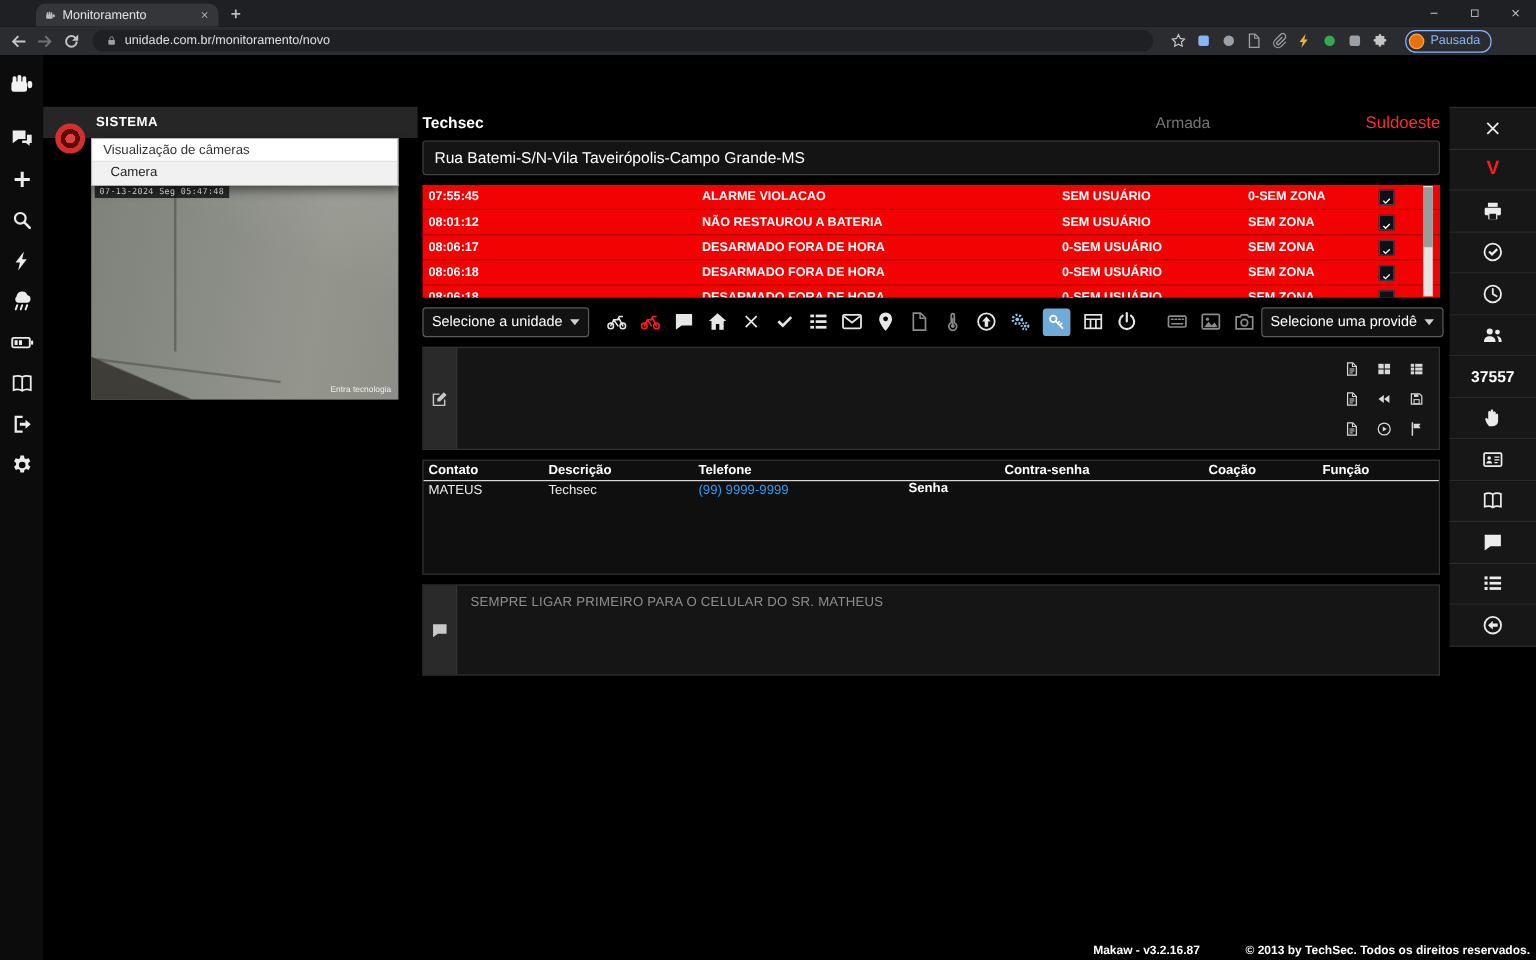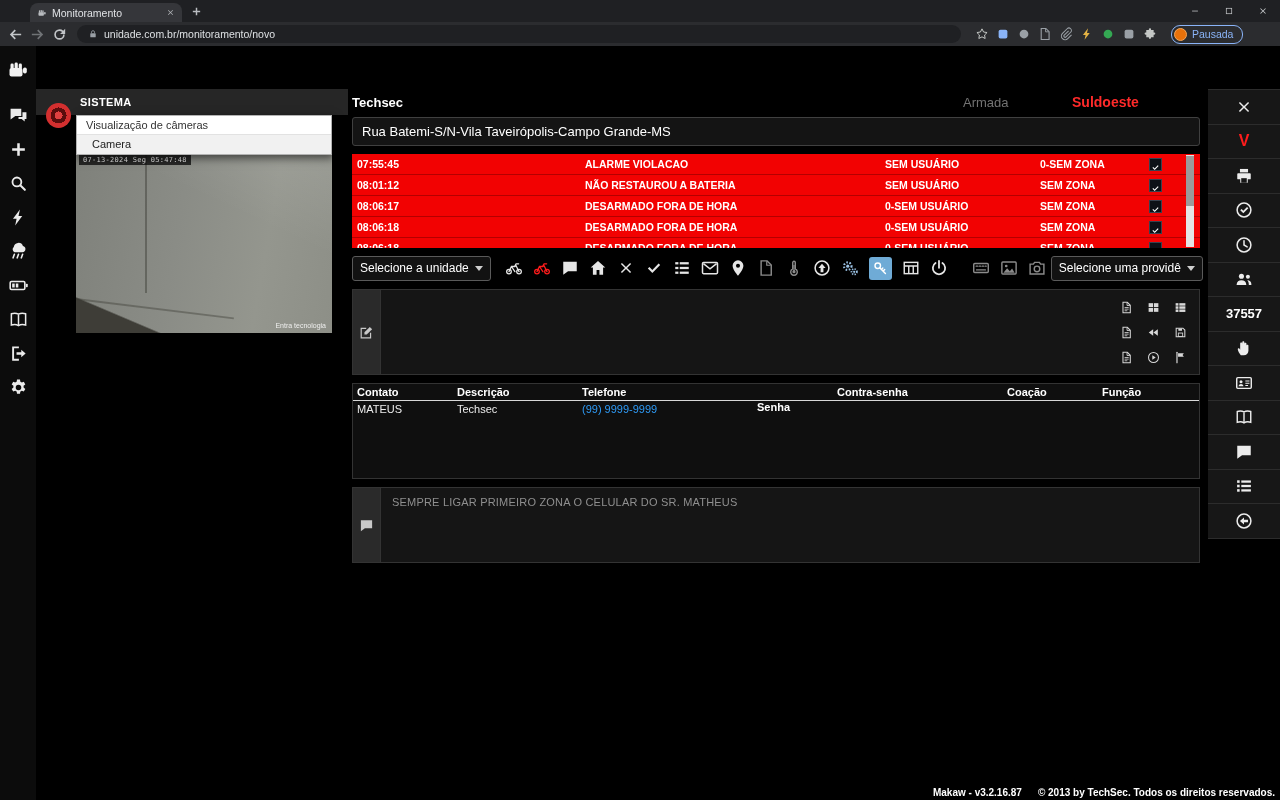--- a/index.html
+++ b/index.html
@@ -56,21 +56,21 @@
       linear-gradient(205deg, rgba(255,255,255,.10), rgba(255,255,255,0) 35%),
       linear-gradient(23deg, #3e3d37 0%, #3e3d37 12%, rgba(62,61,55,0) 12.6%),
       linear-gradient(100deg, #7f817b 0%, #8a8c86 40%, #94968e 72%, #8d8f87 100%);}
   .camera::before{content:"";position:absolute;left:27%;top:0;height:78%;width:2px;background:rgba(58,58,50,.45);}
   .camera::after{content:"";position:absolute;left:0;bottom:18%;width:62%;height:2px;background:rgba(58,58,50,.4);transform:rotate(7deg);transform-origin:left center;}
   .cam-ts{position:absolute;top:3px;left:3px;background:rgba(15,15,15,.8);color:#eee;font:7px "DejaVu Sans Mono",monospace;padding:1px 4px;letter-spacing:.3px;z-index:2;}
   .cam-wm{position:absolute;bottom:4px;right:6px;color:rgba(255,255,255,.85);font-size:7px;z-index:2;}
 
   .client-name{position:absolute;left:352px;top:49px;color:#fff;font-weight:bold;font-size:13px;}
   .client-status{position:absolute;left:963px;top:49px;color:#737373;font-weight:normal;font-size:13px;}
-  .client-branch{position:absolute;left:1072px;top:48px;color:#ff2a2a;font-weight:bold;font-size:14px;}
+  .client-branch{position:absolute;left:1138px;top:48px;color:#ff2a2a;font-weight:normal;font-size:14px;}
   .addr-input{position:absolute;left:352px;top:71px;width:848px;height:29px;box-sizing:border-box;background:#141414;border:1px solid #404040;border-radius:3px;color:#fff;font-size:13px;padding:0 9px;font-family:inherit;outline:none;}
 
   .alarm-table{position:absolute;left:352px;top:108px;width:848px;height:94px;overflow:hidden;background:#4d0000;}
   .alarm-row{position:relative;height:20px;background:#f20202;border-bottom:1px solid #b40000;color:#fff;font-size:10.5px;font-weight:bold;}
   .alarm-row span{position:absolute;top:4px;white-space:nowrap;}
   .a-time{left:5px;} .a-event{left:233px;} .a-user{left:533px;} .a-zone{left:688px;}
   .a-check{position:absolute;right:38px;top:3px;width:13px;height:13px;background:#0d1117;border:1px solid #38424f;box-sizing:border-box;color:#fff;display:flex;align-items:center;justify-content:center;}
   .a-check .icon{width:9px;height:9px;}
   .scrollbar{position:absolute;right:6px;top:1px;width:8px;height:92px;background:#e4e4e4;}
   .scroll-thumb{position:absolute;top:1px;left:0;width:8px;height:50px;background:#9b9b9b;}
@@ -104,21 +104,21 @@
   .c-row{position:relative;height:17px;color:#ececec;}
   .col0{left:4px;} .col1{left:104px;} .col2{left:229px;} .col3{left:404px;margin-top:15px;} .col4{left:484px;} .col5{left:654px;} .col6{left:749px;}
   .phone-link{color:#2e9bf7;}
 
   .right-rail{position:absolute;right:0;top:43px;width:72px;border-top:1px solid #2c2c2c;}
   .rr-cell{height:34.5px;background:#171717;border-bottom:1px solid #2c2c2c;display:flex;align-items:center;justify-content:center;color:#ececec;box-sizing:border-box;}
   .rr-cell .icon{width:18px;height:18px;}
   .rr-v{color:#ff1c1c;font-weight:bold;font-size:16px;}
   .rr-counter{color:#fff;font-weight:bold;font-size:13px;}
 
-  .footer{position:absolute;right:5px;bottom:2px;display:flex;gap:16px;color:#fff;font-size:10px;font-weight:bold;}
+  .footer{position:absolute;right:5px;bottom:2px;display:flex;gap:38px;color:#fff;font-size:10px;font-weight:bold;}
 </style>
 </head>
 <body>
 
 <div class="screen">
 
   <div class="tabstrip">
     <div class="tab">
       <span class="icon favicon">
           <svg xmlns="http://www.w3.org/2000/svg" viewBox="0 0 24 24" fill="currentColor">
@@ -635,21 +635,21 @@
     </div>
 
     <div class="panelbox obs">
       <div class="strip">
         <span class="icon">
             <svg xmlns="http://www.w3.org/2000/svg" viewBox="0 0 24 24" fill="currentColor">
               <path d="M3 3.5h18v12.8H9.4L3 21z"></path>
             </svg>
           </span>
       </div>
-      <div class="obs-text">SEMPRE LIGAR PRIMEIRO ZONA O CELULAR DO SR. MATHEUS</div>
+      <div class="obs-text">SEMPRE LIGAR PRIMEIRO PARA O CELULAR DO SR. MATHEUS</div>
     </div>
 
     <div class="right-rail">
       <div class="rr-cell">
           <span class="icon">
             <svg xmlns="http://www.w3.org/2000/svg" viewBox="0 0 24 24" fill="currentColor">
               <path d="M5.2 6.6L6.6 5.2 12 10.6l5.4-5.4 1.4 1.4L13.4 12l5.4 5.4-1.4 1.4L12 13.4l-5.4 5.4-1.4-1.4L10.6 12z"></path>
             </svg>
           </span>
         </div>

